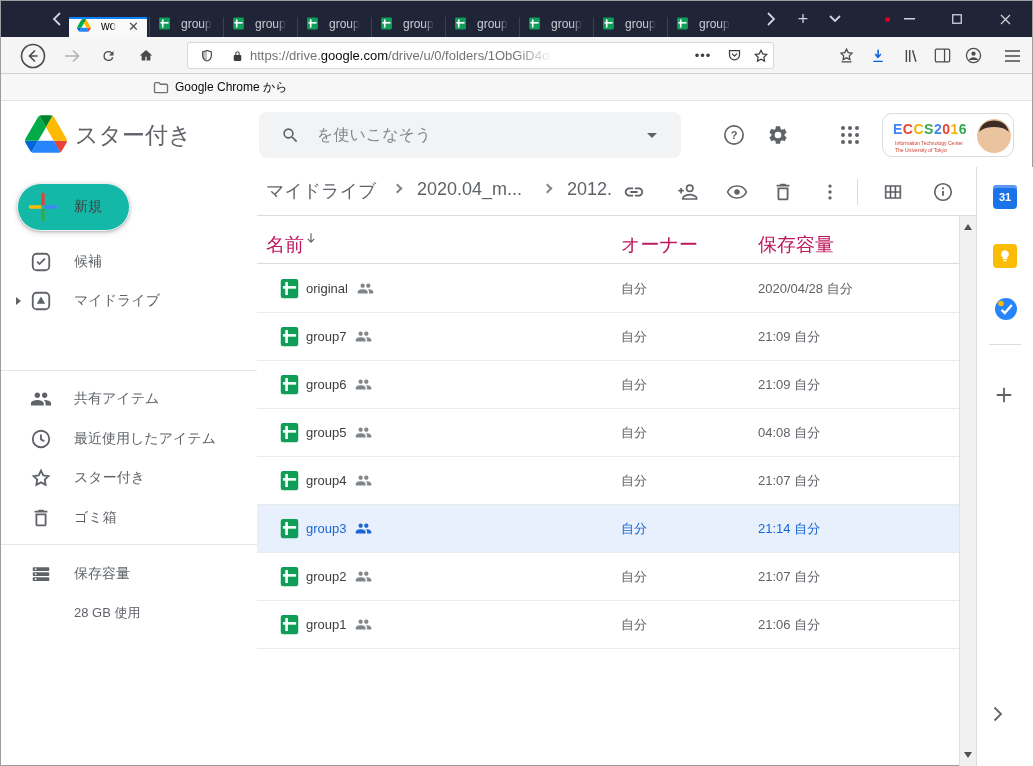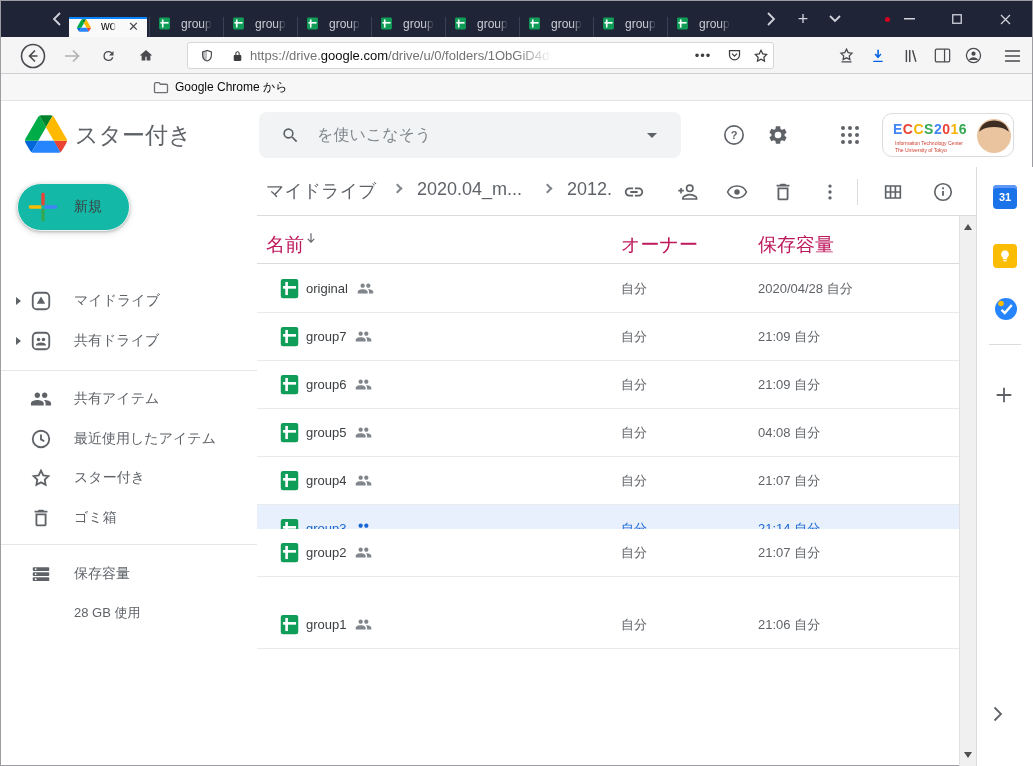--- a/index.html
+++ b/index.html
@@ -341,37 +341,34 @@
   <div class="newbtn">
     <svg width="30" height="30" viewBox="0 0 36 36" style="margin-left:10px">
       <path fill="#ea4335" d="M16 16V2.5c0-.8.7-1.5 2-1.5s2 .7 2 1.5V16z"></path>
       <path fill="#4285f4" d="M20 16h13.5c.8 0 1.5.7 1.5 2s-.7 2-1.5 2H20z"></path>
       <path fill="#34a853" d="M20 20v13.5c0 .8-.7 1.5-2 1.5s-2-.7-2-1.5V20z"></path>
       <path fill="#fbbc04" d="M16 20H2.5C1.7 20 1 19.3 1 18s.7-2 1.5-2H16z"></path>
     </svg>
     <span>新規</span>
   </div>
 
+  <div class="sitem" style="top:241px">
+    <svg class="ic" viewBox="0 0 24 24">
+        <rect x="3" y="3" width="18" height="18" rx="4.5" fill="none" stroke="currentColor" stroke-width="2"></rect>
+        <path fill="currentColor" d="M10.3 15.6 7 12.3l1.4-1.4 1.9 1.9 5.3-5.3L17 8.9z"></path>
+      </svg>
+    <span class="lbl">候補</span>
+  </div>
   <div class="sitem" style="top:280px">
     <span class="caret"></span>
     <svg class="ic" viewBox="0 0 24 24">
         <rect x="3" y="3" width="18" height="18" rx="4.5" fill="none" stroke="currentColor" stroke-width="2"></rect>
         <path fill="currentColor" d="m12 7 4.6 8H7.4z"></path>
       </svg>
     <span class="lbl">マイドライブ</span>
-  </div>
-  <div class="sitem" style="top:320px">
-    <span class="caret"></span>
-    <svg class="ic" viewBox="0 0 24 24">
-        <rect x="3" y="3" width="18" height="18" rx="4.5" fill="none" stroke="currentColor" stroke-width="2"></rect>
-        <circle cx="9.3" cy="10.3" r="1.9" fill="currentColor"></circle>
-        <circle cx="14.7" cy="10.3" r="1.9" fill="currentColor"></circle>
-        <path fill="currentColor" d="M6.5 16.4c0-1.9 3.4-2.8 5.5-2.8s5.5.9 5.5 2.8v.6h-11z"></path>
-      </svg>
-    <span class="lbl">共有ドライブ</span>
   </div>
   <div class="sdiv" style="top:369px"></div>
   <div class="sitem" style="top:418px">
     <svg class="ic" viewBox="0 0 24 24">
         <circle cx="12" cy="12" r="9" fill="none" stroke="currentColor" stroke-width="2"></circle>
         <path d="M12 7v5.4l3.6 2.1" fill="none" stroke="currentColor" stroke-width="2"></path>
       </svg>
     <span class="lbl">最近使用したアイテム</span>
   </div>
   <div class="sitem" style="top:378px">
@@ -554,21 +551,21 @@
           <span>group3</span>
           <span class="ppl">
             <svg width="17" height="17" viewBox="0 0 24 24">
               <use href="#sym-people"></use>
             </svg>
           </span>
         </span>
       <span class="own">自分</span>
       <span class="mod">21:14 自分</span>
     </div>
-      <div class="row" style="top: 528px;">
+      <div class="row" style="top: 552px;">
       <svg class="ficon" viewBox="0 0 24 24">
           <use href="#sym-sheets"></use>
         </svg>
       <span class="nm">
           <span>group2</span>
           <span class="ppl">
             <svg width="17" height="17" viewBox="0 0 24 24">
               <use href="#sym-people"></use>
             </svg>
           </span>

